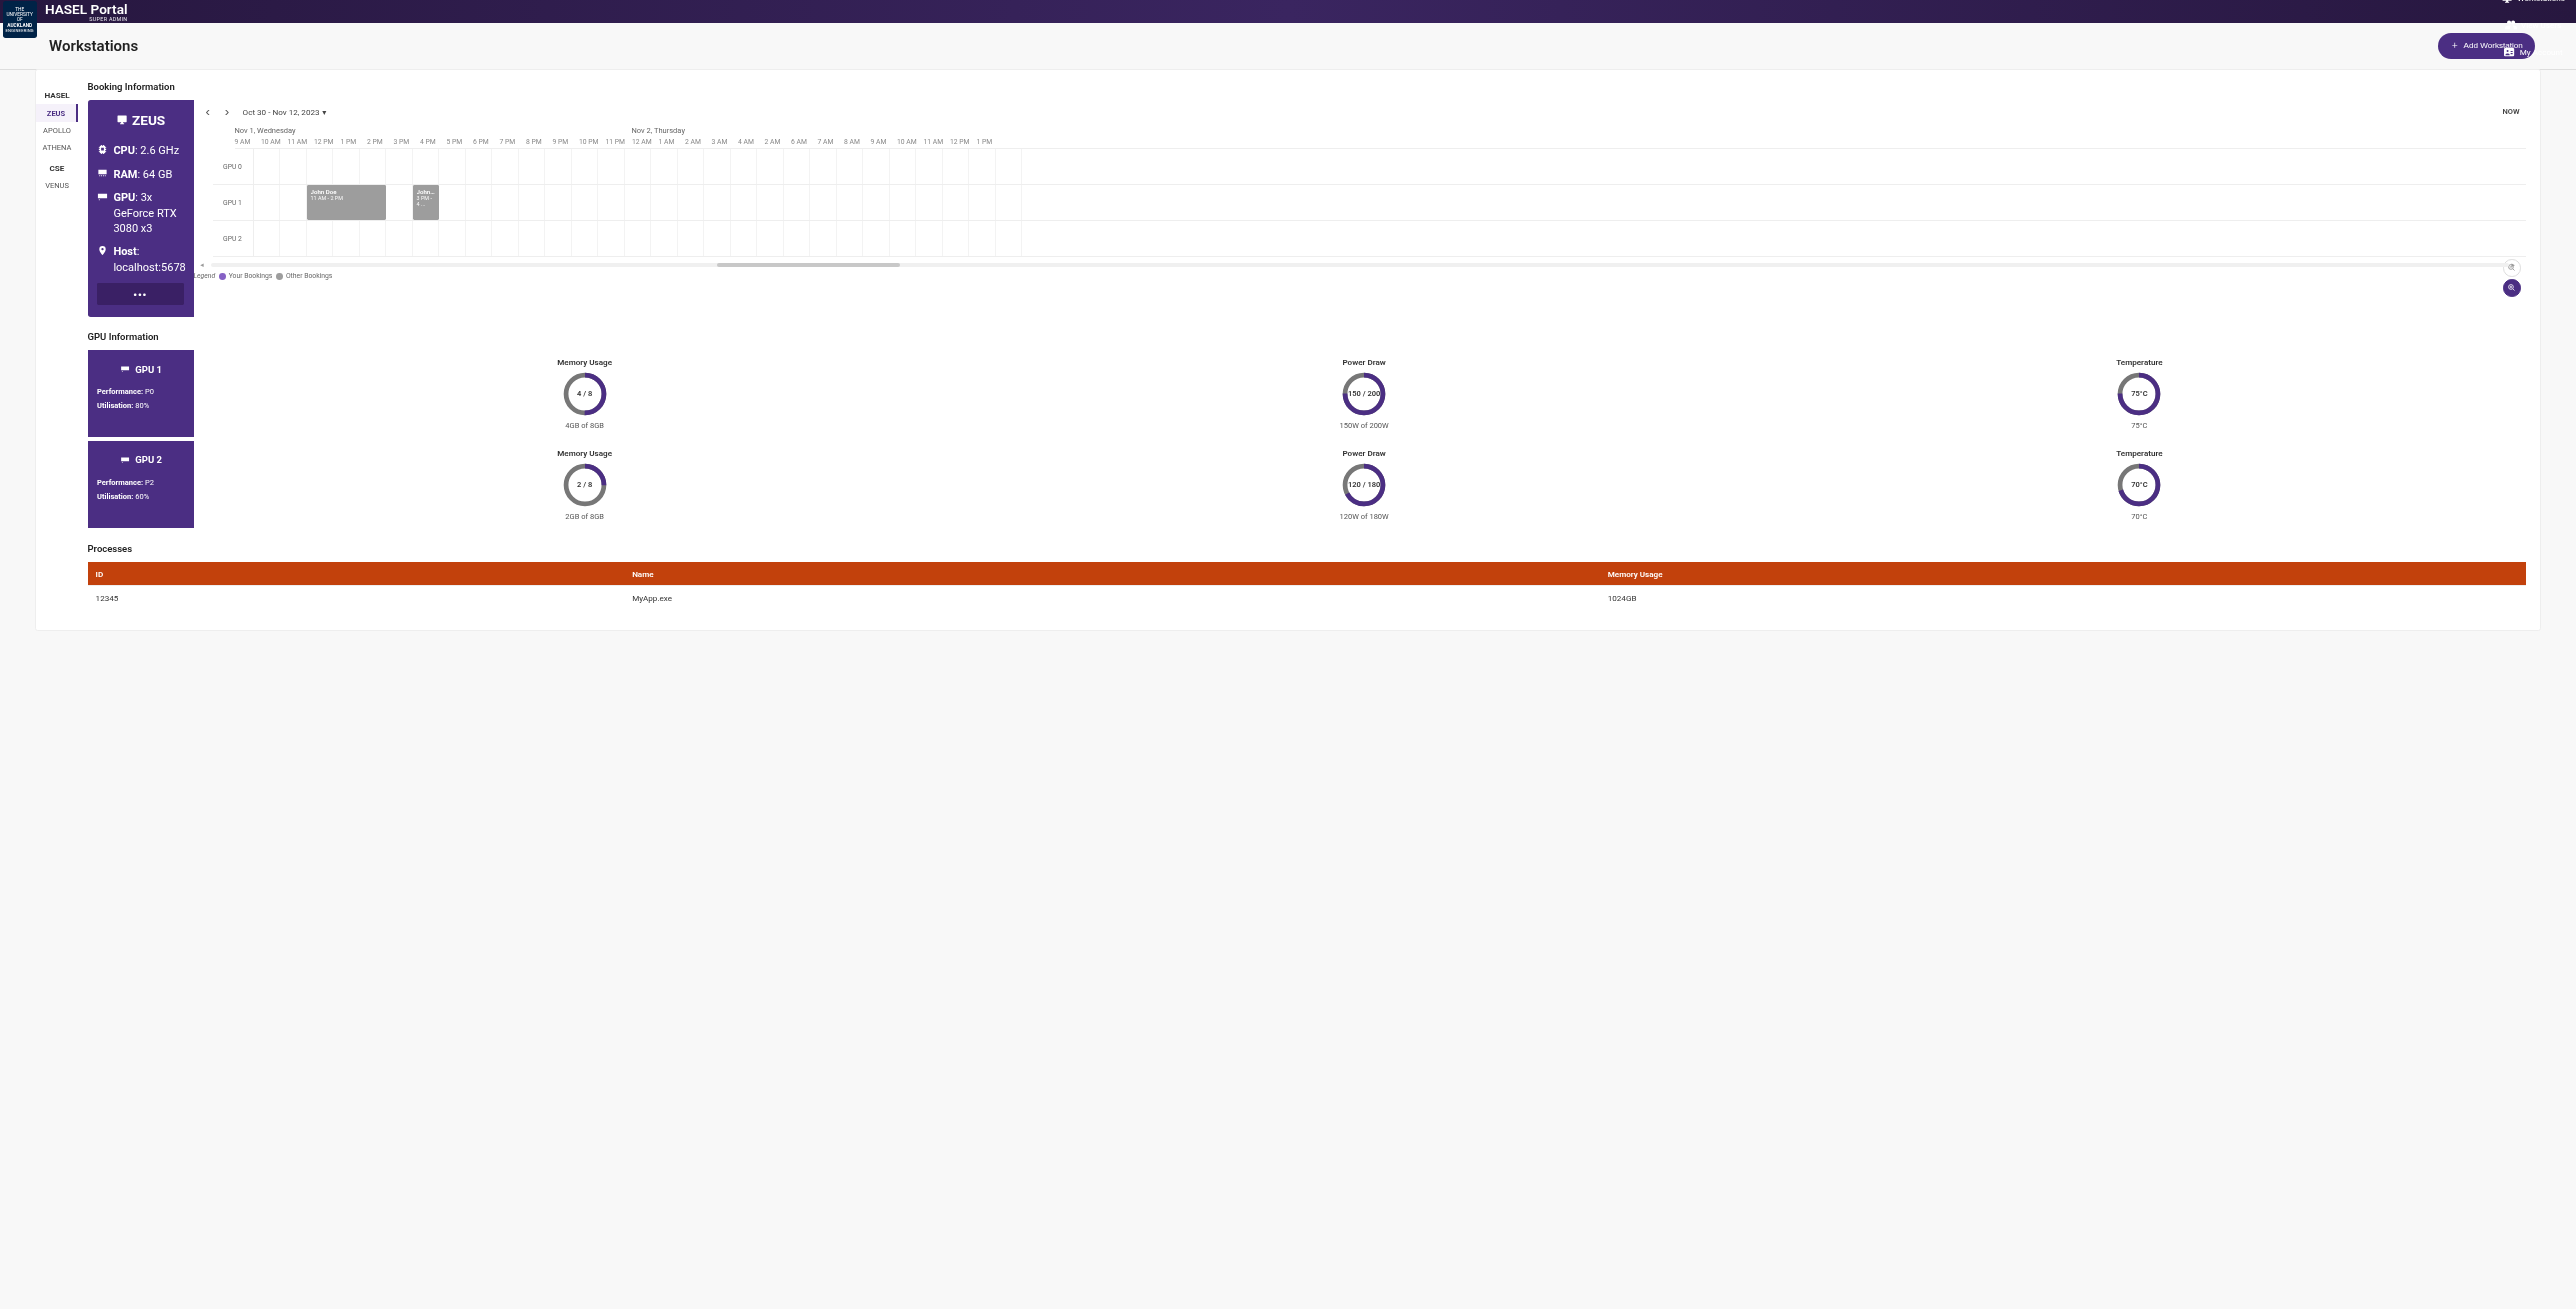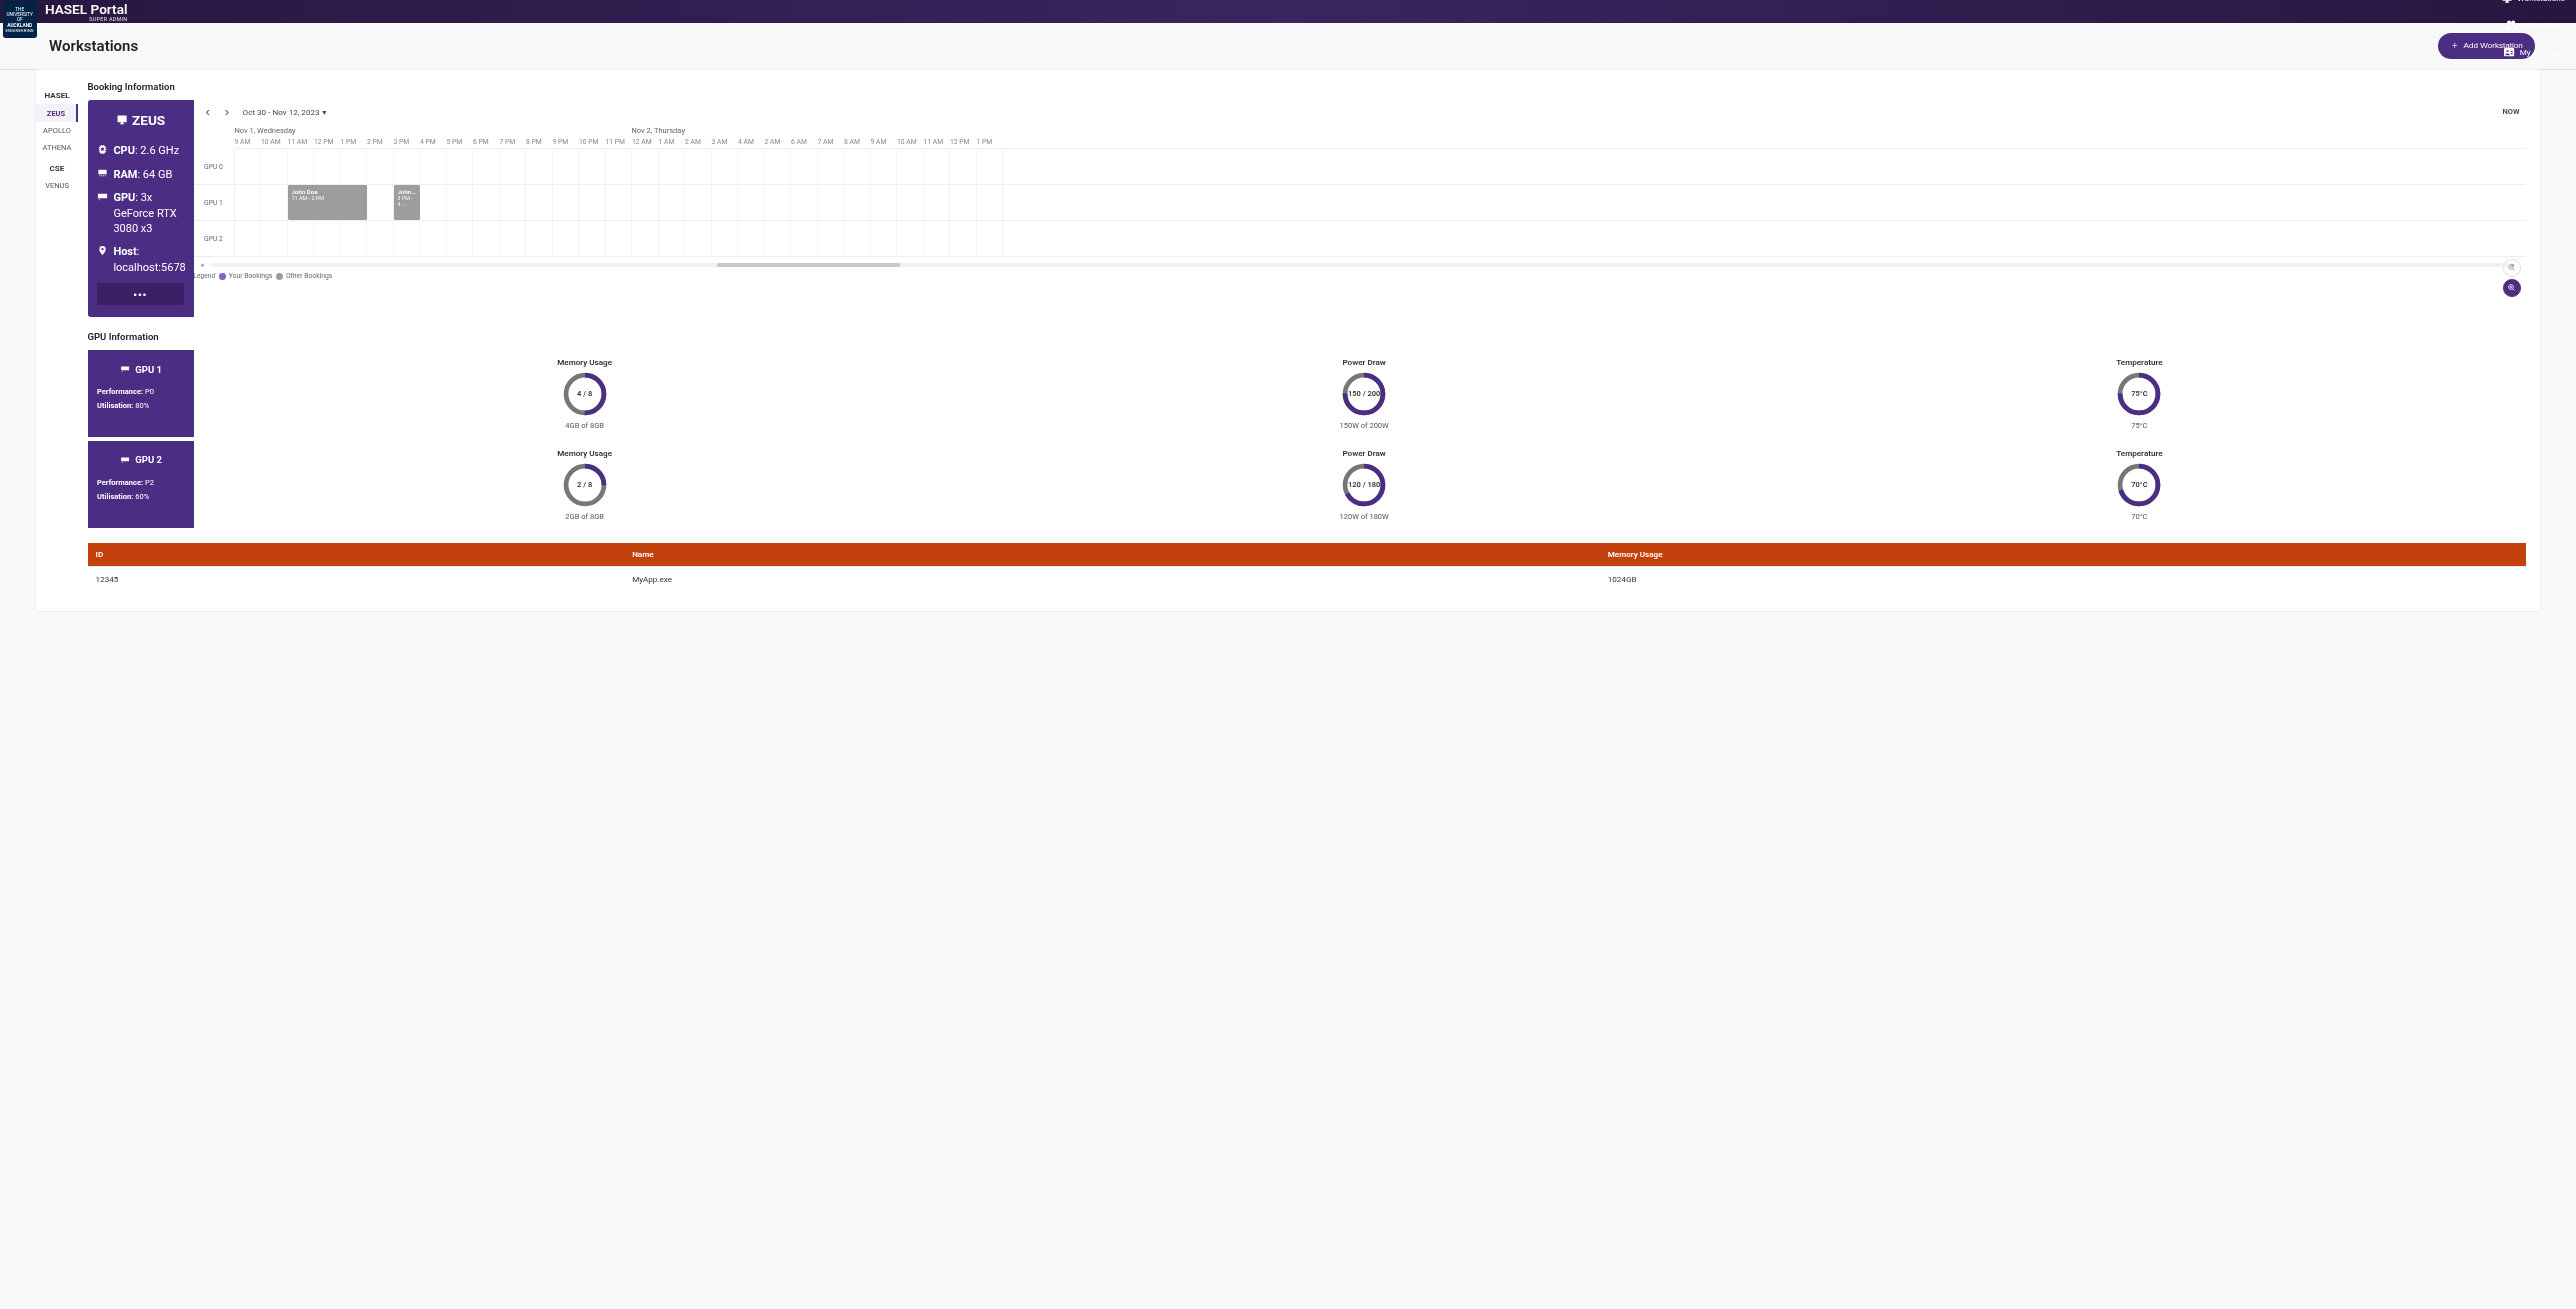--- a/index.html
+++ b/index.html
@@ -49,21 +49,21 @@
   
   .timeline{ flex:1; background:#fff; border-radius:0 2.7px 2.7px 0; position:relative; overflow:hidden;}
   .tl-top{display:flex; align-items:center; padding:4.1px 6.8px; gap:4.1px;}
   .nav-arrow{ width:15px; height:15px; border:none; background:none; cursor:pointer; display:flex; align-items:center; justify-content:center; color:#555;}
   .range-label{font-size:8.1px; color:#444; margin-left:4.1px; display:flex; align-items:center; gap:2.7px; cursor:pointer;}
   .now-btn{margin-left:auto; font-size:7.5px; font-weight:600; color:#444; cursor:pointer;}
   .day-headers{display:flex; margin-left:41px;}
   .day-header{font-size:7.5px; color:#666; padding:2.7px 0 1.4px 0;}
   .hour-row{display:flex; margin-left:41px; border-bottom:0.7px solid #eee;}
   .hour-cell{flex:none; width:26.5px; font-size:6.8px; color:#888; text-align:left; padding:1.4px 0 2.7px 0;}
-  .lane-wrap{position:relative;}
+  .lane-wrap{position:relative;padding-left:19px;}
   .lane{display:flex; border-bottom:0.7px solid #eee; height:36px; position:relative;}
   .lane-label{width:41px; font-size:6.8px; color:#666; display:flex; align-items:center; justify-content:center; border-right:0.7px solid #eee;}
   .lane-grid{flex:1; position:relative; display:flex;}
   .lane-grid .gcell{flex:none; width:26.5px; border-right:0.7px solid #f3f3f3;}
   .booking{position:absolute; top:0; bottom:0; background:#9d9d9d; color:#fff; font-size:6.1px; padding:2.7px 4.1px; border-radius:1.4px; overflow:hidden;}
   .booking .bn{font-weight:600; white-space:nowrap; overflow:hidden; text-overflow:ellipsis;}
   .booking .bt{font-size:5.4px; opacity:.95;}
   .tl-footer{display:flex; align-items:center; padding:4.1px 6.8px 1.4px 6.8px; font-size:6.8px; color:#777; position:relative;}
   .tl-scroll-arrow{width:8.1px; color:#999; cursor:pointer; font-size:6.8px;}
   .tl-scrollbar{flex:1; height:4.1px; background:#f0f0f0; position:relative; margin:0 2.7px; border-radius:2px;}
@@ -471,20 +471,21 @@
                         <circle cx="34" cy="34" r="28" stroke="#4b2e83" stroke-width="7" fill="none" stroke-dasharray="175.92918860102841" stroke-dashoffset="52.77875658030853"></circle>
                       </svg><div class="donut-text">70°C</div></div>
                     <div class="metric-sub">70°C</div>
                   </div>
     </div>
               </div>
             </div>
 </div>
 
 <div class="proc-sect">
+  <div class="sect-title">Processes</div>
   <table class="proc-table">
     <thead>
                 <tr>
       <th style="width:22%">ID</th>
       <th style="width:40%">Name</th>
       <th>Memory Usage</th>
     </tr>
               </thead>
     <tbody id="proc-body">
                 <tr>

